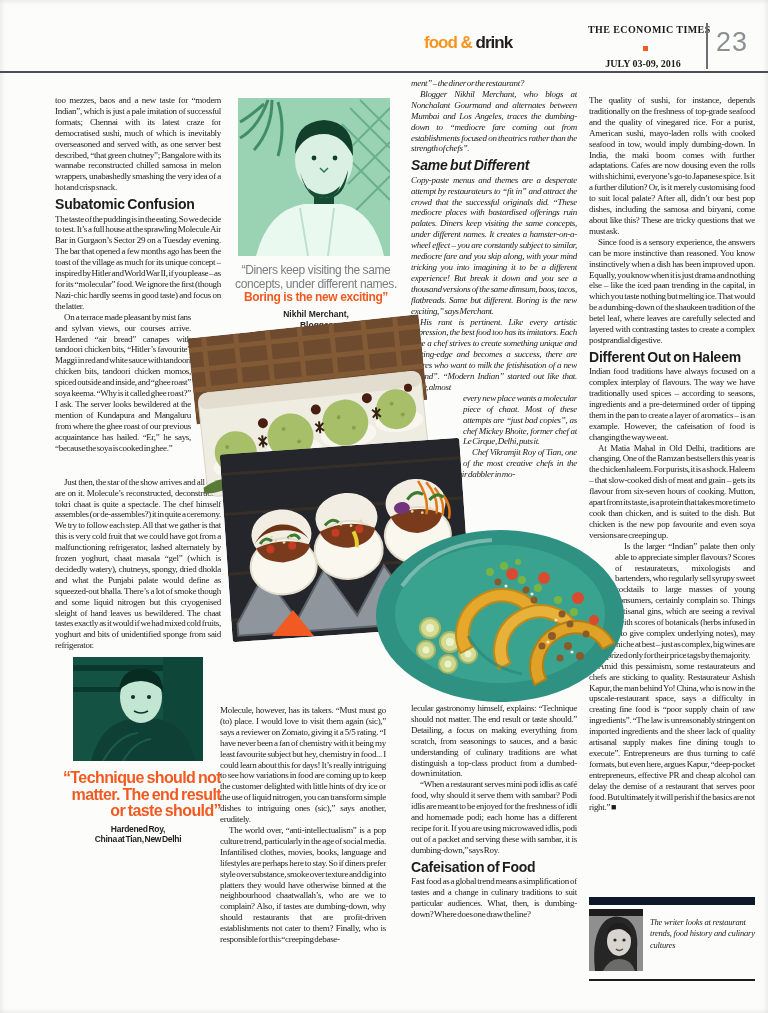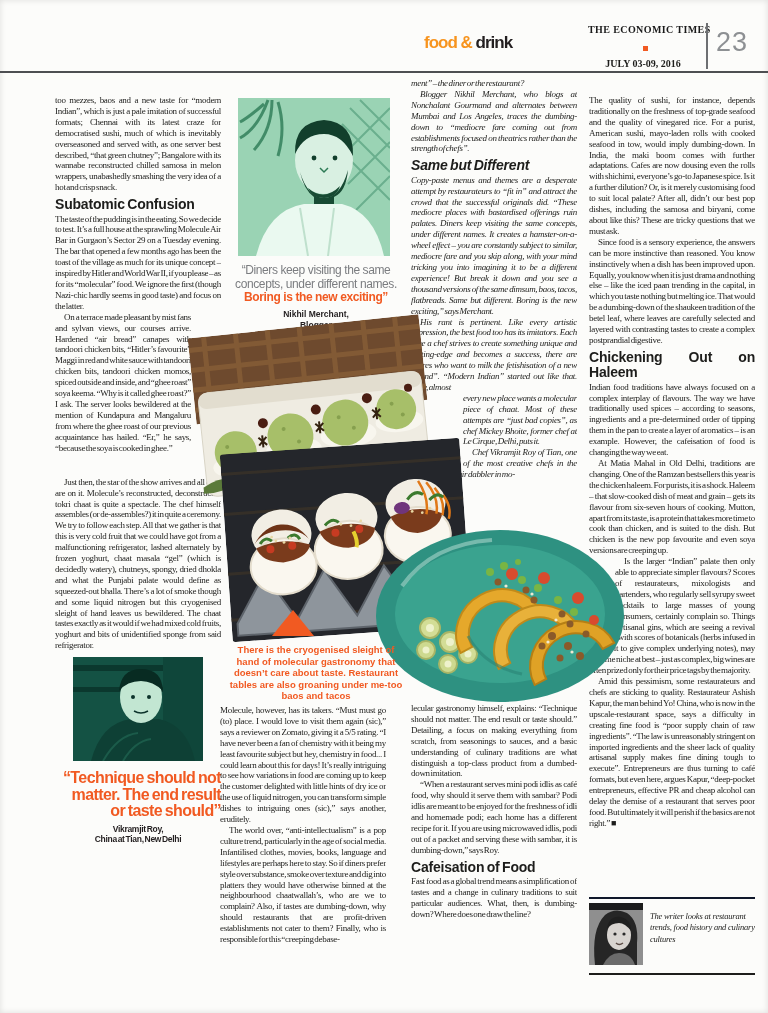--- a/index.html
+++ b/index.html
@@ -39,21 +39,21 @@
   .caption{position:absolute;font-family:"Liberation Sans",sans-serif;font-weight:bold;font-size:9.5px;
            line-height:1.22;text-align:center;color:#f15a22;z-index:6;}
   .tri{position:absolute;width:0;height:0;border-left:21px solid transparent;border-right:21px solid transparent;
        border-bottom:26px solid #f15a22;z-index:6;}
   
   .photo{position:absolute;}
   .photo svg{display:block;}
   .flsp{float:left;}
   .frsp{float:right;}
   
-  .bio{position:absolute;border-top:2px solid #0f172a;border-bottom:2px solid #1d1d1b;
+  .bio{position:absolute;border-top:8px solid #0f172a;border-bottom:2px solid #1d1d1b;
        padding:4px 0;display:flex;gap:7px;align-items:flex-start;background:#fcfcfa;}
   .bio-txt{font-style:italic;font-size:8.5px;line-height:1.35;letter-spacing:-0.2px;padding-top:8px;}
 </style>
 </head>
 <body>
 
 <div class="page">
 
   <div class="fd"><span class="o">food &amp;</span><span class="k"> drink</span></div>
 
@@ -86,21 +86,21 @@
         <path d="M30 104 Q45 78 65 76 M50 104 Q62 84 78 82" stroke="#1b5b4a" stroke-width="2" fill="none"></path>
         <ellipse cx="68" cy="40" rx="21" ry="26" fill="#c2e6d2"></ellipse>
         <path d="M46 34 Q48 12 68 12 Q89 12 90 34 Q80 24 68 24 Q54 24 46 34 Z" fill="#082b22"></path>
         <circle cx="60" cy="40" r="2" fill="#0c332b"></circle>
           <circle cx="76" cy="40" r="2" fill="#0c332b"></circle>
         <path d="M61 54 Q68 58 75 54" stroke="#0c332b" stroke-width="1.5" fill="none"></path>
       </svg>
     </div>
     <div class="quote1">“Technique should not matter. The end result or taste should”</div>
     <div class="attr">
-      <span>Vikramjit Roy,</span><br>
+      <span>Hardened Roy,</span><br>
       <span>China at Tian, New Delhi</span>
     </div>
   </div>
 
   <div class="photo" style="left:238px;top:98px;z-index:2;">
     <svg width="152" height="158" viewBox="0 0 152 158">
       <rect width="152" height="158" fill="#9ad3b4"></rect>
       <g stroke="#2c7a55" stroke-width="3" fill="none" opacity="0.8">
         <path d="M30 2 Q20 30 2 40 M34 2 Q34 32 16 52 M40 4 Q48 30 40 58 M26 6 Q10 20 2 24"></path>
       </g>
@@ -296,21 +296,20 @@
           <circle cx="160" cy="78" r="1.6"></circle>
           <circle cx="184" cy="104" r="1.6"></circle>
         <circle cx="176" cy="126" r="1.6"></circle>
           <circle cx="200" cy="136" r="1.6"></circle>
       </g>
       <path d="M96 120 Q112 150 150 158" stroke="#2a8374" stroke-width="3" fill="none" opacity="0.6"></path>
     </svg>
   </div>
 
   <div class="tri" style="left:272px;top:610px;"></div>
-  <div class="caption" style="left:226px;top:644px;width:180px;">There is the cryogenised sleight of hand of molecular gastronomy that doesn’t care about taste. Restaurant tables are also groaning under me-too baos and tacos</div>
 
   <div class="colabs btxt" style="left:220px;top:705px;width:166px;height:303px;">
     <p>Molecule, however, has its takers. “Must must go (to) place. I would love to visit them again (sic),” says a reviewer on Zomato, giving it a 5/5 rating. “I have never been a fan of chemistry with it being my least favourite subject but hey, chemistry in food... I could learn about this for days! It’s really intriguing to see how variations in food are coming up to keep the customer delighted with little hints of dry ice or the use of liquid nitrogen, you can transform simple dishes to intriguing ones (sic),” says another, eruditely.</p>
     <p class="ind">The world over, “anti-intellectualism” is a pop culture trend, particularly in the age of social media. Infantilised clothes, movies, books, language and lifestyles are perhaps here to stay. So if diners prefer style over substance, smoke over texture and dig into platters they would have otherwise binned at the neighbourhood chaatwallah’s, who are we to complain? Also, if tastes are dumbing-down, why should restaurants that are profit-driven establishments not cater to them? Finally, who is responsible for this “creeping debase-</p>
   </div>
 
   <div class="colabs btxt" style="left:411px;top:78px;width:166px;height:565px;font-style:italic;">
     <p>ment” – the diner or the restaurant?</p>
     <p class="ind">Blogger Nikhil Merchant, who blogs at Nonchalant Gourmand and alternates between Mumbai and Los Angeles, traces the dumbing-down to “mediocre fare coming out from establishments focused on theatrics rather than the strength of chefs”.</p>
     <div class="subhead">Same but Different</div>
@@ -324,21 +323,21 @@
   <div class="colabs btxt" style="left:411px;top:703px;width:166px;height:305px;">
     <p>lecular gastronomy himself, explains: “Technique should not matter. The end result or taste should.” Detailing, a focus on making everything from scratch, from seasonings to sauces, and a basic understanding of culinary traditions are what distinguish a top-class product from a dumbed-down imitation.</p>
     <p class="ind">“When a restaurant serves mini podi idlis as café food, why should it serve them with sambar? Podi idlis are meant to be enjoyed for the freshness of idli and homemade podi; each home has a different recipe for it. If you are using microwaved idlis, podi out of a packet and serving these with sambar, it is dumbing-down,” says Roy.</p>
     <div class="subhead">Cafeisation of Food</div>
     <p>Fast food as a global trend means a simplification of tastes and a change in culinary traditions to suit particular audiences. What, then, is dumbing-down? Where does one draw the line?</p>
   </div>
 
   <div class="colabs btxt" style="left:589px;top:95px;width:166px;height:796px;">
     <p>The quality of sushi, for instance, depends traditionally on the freshness of top-grade seafood and the quality of vinegared rice. For a purist, American sushi, mayo-laden rolls with cooked seafood in tow, would imply dumbing-down. In India, the maki boom comes with further adaptations. Cafes are now dousing even the rolls with shichimi, everyone’s go-to Japanese spice. Is it a further dilution? Or, is it merely customising food to suit local palate? After all, didn’t our best pop dishes, including the samosa and biryani, come about like this? These are tricky questions that we must ask.</p>
     <p class="ind">Since food is a sensory experience, the answers can be more instinctive than reasoned. You know instinctively when a dish has been improved upon. Equally, you know when it is just drama and nothing else – like the iced paan trending in the capital, in which you taste nothing but melting ice. That would be a dumbing-down of the shaukeen tradition of the betel leaf, where leaves are carefully selected and layered with contrasting tastes to create a complex postprandial digestive.</p>
-    <div class="subhead">Chickening Out on Haleem</div>
+    <div class="subhead">Different Out on Haleem</div>
     <p>Indian food traditions have always focused on a complex interplay of flavours. The way we have traditionally used spices – according to seasons, ingredients and a pre-determined order of tipping them in the pan to create a layer of aromatics – is an example. However, the cafeisation of food is changing the way we eat.</p>
     <p class="ind">At Matia Mahal in Old Delhi, traditions are changing. One of the Ramzan bestsellers this year is the chicken haleem. For purists, it is a shock. Haleem – that slow-cooked dish of meat and grain – gets its flavour from six-seven hours of cooking. Mutton, apart from its taste, is a protein that takes more time to cook than chicken, and is suited to the dish. But chicken is the new pop favourite and even soya versions are creeping up.</p>
     <div class="flsp" style="width:26px;height:64px;"></div>
     <p class="ind">Is the larger “Indian” palate then only able to appreciate simpler flavours? Scores of restaurateurs, mixologists and bartenders, who regularly sell syrupy sweet cocktails to large masses of young consumers, certainly complain so. Things such as artisanal gins, which are seeing a revival globally with scores of botanicals (herbs infused in the spirit to give complex underlying notes), may become niche at best – just as complex, big wines are often prized only for their price tags by the majority.</p>
     <p class="ind">Amid this pessimism, some restaurateurs and chefs are sticking to quality. Restaurateur Ashish Kapur, the man behind Yo! China, who is now in the upscale-restaurant space, says a difficulty in creating fine food is “poor supply chain of raw ingredients”. “The law is unreasonably stringent on imported ingredients and the sheer lack of quality artisanal supply makes fine dining tough to execute”. Entrepreneurs are thus turning to café formats, but even here, argues Kapur, “deep-pocket entrepreneurs, effective PR and cheap alcohol can delay the demise of a restaurant that serves poor food. But ultimately it will perish if the basics are not right.” ■</p>
   </div>
 
   <div class="bio" style="left:589px;top:897px;width:166px;">
     <div>
       <svg width="54" height="62" viewBox="0 0 54 62">

